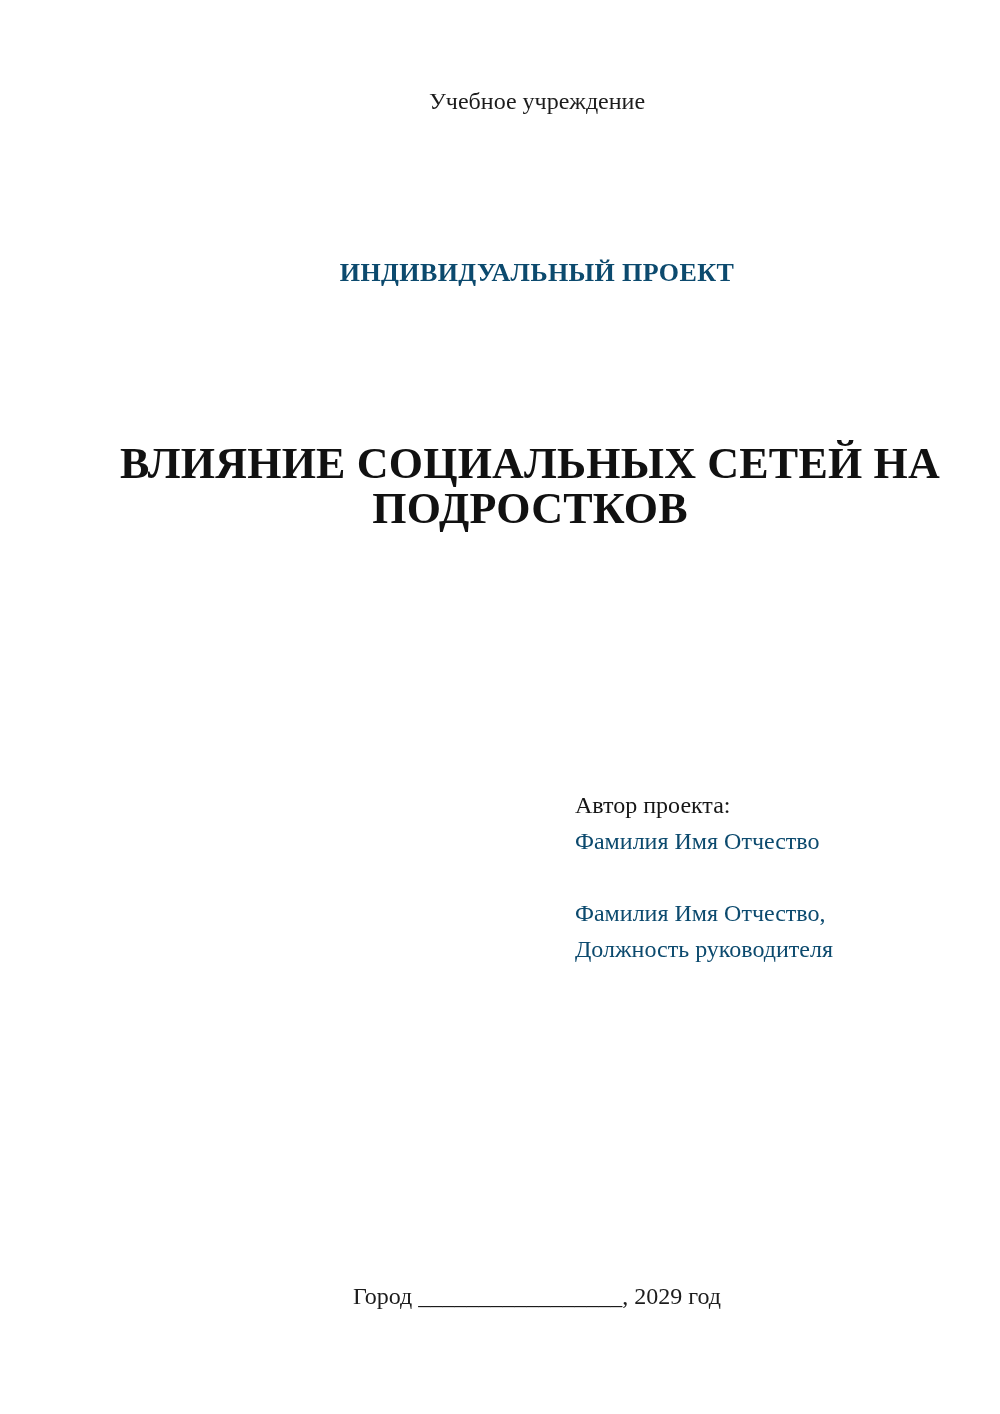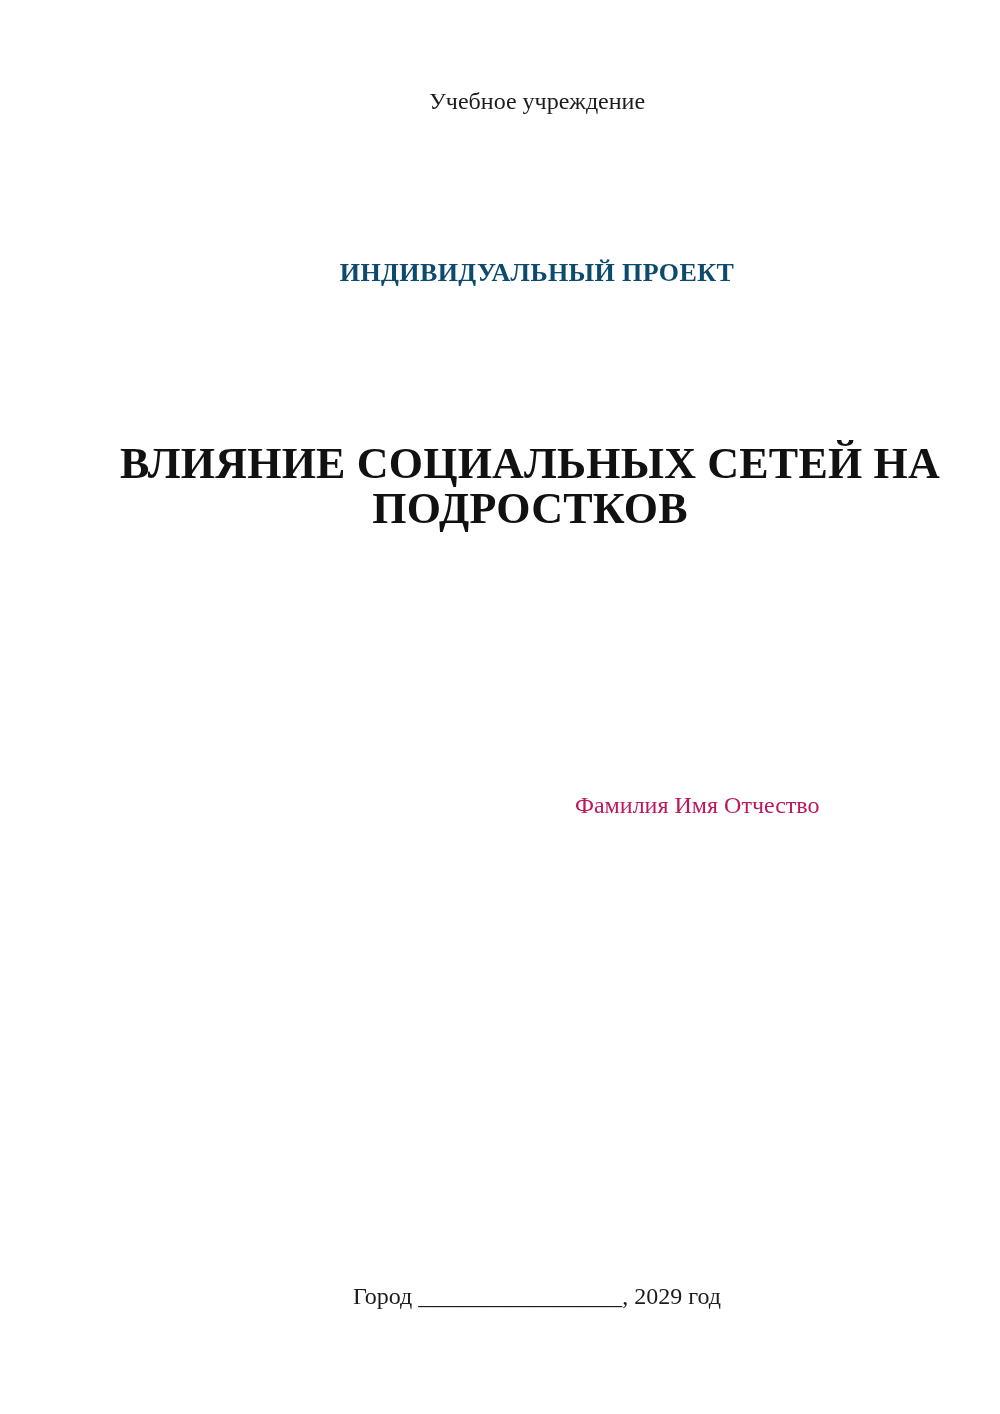--- a/index.html
+++ b/index.html
@@ -61,21 +61,21 @@
     top: 787px;
     left: 537px;
     font-size: 24px;
     line-height: 36px;
     text-align: left;
   }
   .credits .label {
     color: #161616;
   }
   .credits .muted {
-    color: #be185d;
+    color: #0c4a6e;
   }
   .credits .block-gap {
     height: 36px;
   }
   
   .city-year {
     position: absolute;
     top: 1283px;
     left: 112px;
     right: 38px;
@@ -90,19 +90,22 @@
 
 <div class="doc-page">
 
   <div class="institution">Учебное учреждение</div>
 
   <div class="project-type">ИНДИВИДУАЛЬНЫЙ ПРОЕКТ</div>
 
   <h1 class="doc-title">ВЛИЯНИЕ СОЦИАЛЬНЫХ СЕТЕЙ НА ПОДРОСТКОВ</h1>
 
   <div class="credits">
+    <div class="label">Автор проекта:</div>
     <div class="muted">Фамилия Имя Отчество</div>
     <div class="block-gap"></div>
+    <div class="muted">Фамилия Имя Отчество,</div>
+    <div class="muted">Должность руководителя</div>
   </div>
 
   <div class="city-year">Город _________________, 2029 год</div>
 
 </div>
 
 </body></html>

